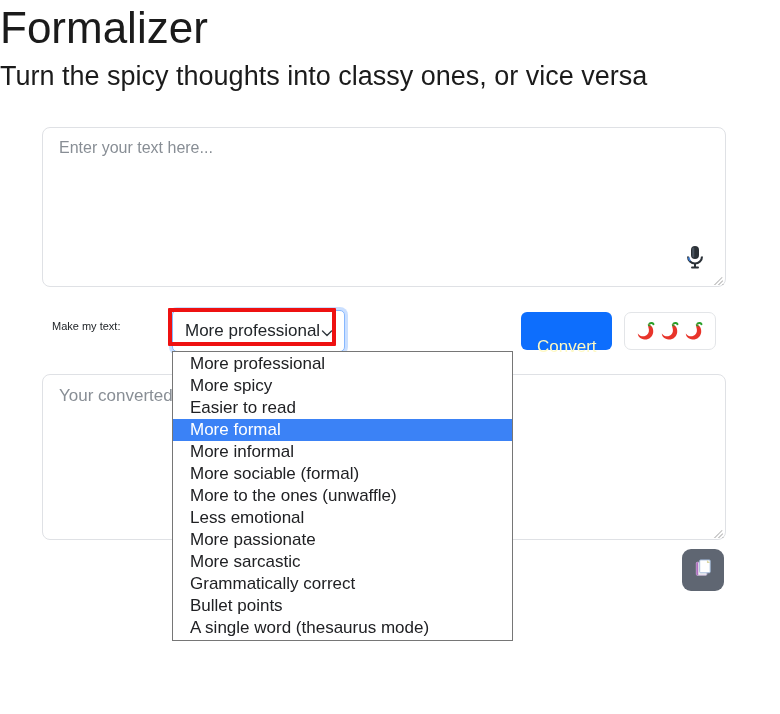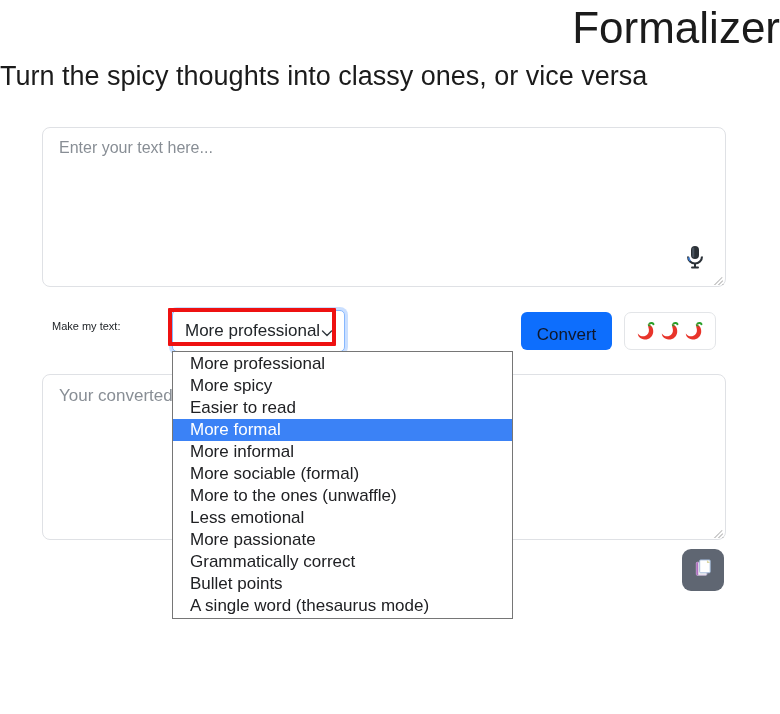--- a/index.html
+++ b/index.html
@@ -11,21 +11,21 @@
     width: 780px;
     height: 714px;
     position: relative;
     font-family: "Liberation Sans", sans-serif;
     color: #212529;
     overflow: hidden;
   }
 
   
   .page-title {
-    text-align: right;
+    text-align: left;
     font-size: 44px;
     font-weight: 400;
     line-height: 1.1;
     margin: 4px 0 0 0;
     color: #1b1b1b;
   }
   .page-subtitle {
     text-align: left;
     font-size: 27px;
     font-weight: 400;
@@ -147,26 +147,26 @@
 
   .convert-button {
     position: absolute;
     left: 479px;
     top: 2px;
     width: 91px;
     height: 38px;
     background: #0d6efd;
     border: none;
     border-radius: 6px;
-    color: #0f172a;
+    color: #fef9c3;
     font-family: "Liberation Sans", sans-serif;
     font-size: 17px;
     line-height: 38px;
     text-align: center;
-    padding: 4px;
+    padding: 16px;
     cursor: pointer;
   }
   .spice-button {
     position: absolute;
     left: 582px;
     top: 2px;
     width: 92px;
     height: 38px;
     background: #ffffff;
     border: 1px solid #e3e5e8;
@@ -335,16 +335,17 @@
 <div class="dropdown-list">
   <div class="dropdown-option">More professional</div>
   <div class="dropdown-option">More spicy</div>
   <div class="dropdown-option">Easier to read</div>
   <div class="dropdown-option selected">More formal</div>
   <div class="dropdown-option">More informal</div>
   <div class="dropdown-option">More sociable (formal)</div>
   <div class="dropdown-option">More to the ones (unwaffle)</div>
   <div class="dropdown-option">Less emotional</div>
   <div class="dropdown-option">More passionate</div>
+  <div class="dropdown-option">More sarcastic</div>
   <div class="dropdown-option">Grammatically correct</div>
   <div class="dropdown-option">Bullet points</div>
   <div class="dropdown-option">A single word (thesaurus mode)</div>
 </div>
 
 </body></html>

